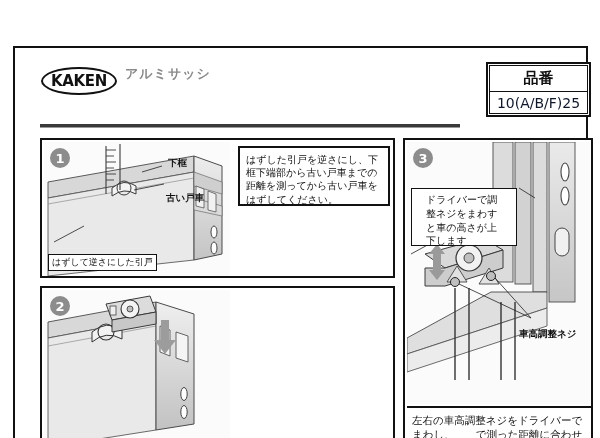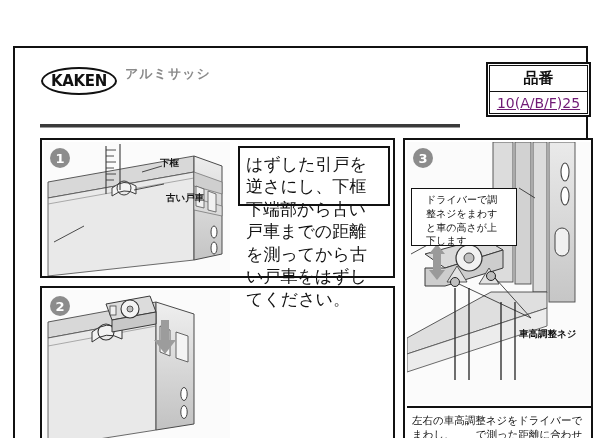--- a/index.html
+++ b/index.html
@@ -99,23 +99,22 @@
     font-size: 15px;
     font-weight: bold;
     color: #111;
   }
   .prod-value {
     flex: 1;
     display: flex;
     align-items: center;
     justify-content: center;
     font-size: 14px;
-    color: #701a75;
+    color: #0f172a;
     font-family: "DejaVu Sans", sans-serif;
-    text-decoration: underline;
   }
 
   
   .panel {
     position: absolute;
     border: 2px solid #111;
     box-sizing: border-box;
     background: #fff;
   }
   #panel1 { left: 25px;  top: 90px;  width: 355px; height: 140px; }
@@ -144,21 +143,21 @@
     justify-content: center;
     z-index: 20;
     font-family: "DejaVu Sans", sans-serif;
   }
 
   .callout {
     position: absolute;
     border: 2px solid #111;
     background: #fff;
     box-sizing: border-box;
-    font-size: 17px;
+    font-size: 10px;
     line-height: 1.32;
     color: #111;
     padding: 5px 6px;
     z-index: 15;
   }
   #callout1 { left: 196px; top: 6px;  width: 152px; height: 60px; }
   #callout2 { left: 196px; top: 10px; width: 152px; height: 42px; }
   #callout3 {
     left: 6px; top: 48px; width: 106px; height: 58px;
     font-size: 10px; line-height: 1.38; padding: 4px 14px;
@@ -258,22 +257,23 @@
           </g>
 
           <line x1="98" y1="30" x2="118" y2="24" stroke="#222" stroke-width="0.8"></line>
           <line x1="90" y1="48" x2="120" y2="42" stroke="#222" stroke-width="0.8"></line>
           <line x1="10" y1="100" x2="40" y2="84" stroke="#222" stroke-width="0.8"></line>
         </svg>
       </div>
 
       <div class="step-badge" style="left:8px; top:8px;">1</div>
 
-      <div class="tag" style="left:118px; top:17px;">下框</div>
+      <div class="tag" style="left:126px; top:17px;">下框</div>
       <div class="tag" style="left:124px; top:52px;">古い戸車</div>
+      <div class="tag-boxed" style="left:6px; top:114px;">はずして逆さにした引戸</div>
 
       <div class="callout" id="callout1">はずした引戸を逆さにし、下框下端部から古い戸車までの距離を測ってから古い戸車をはずしてください。</div>
     </div>
 
     <div class="panel" id="panel2">
       <div class="fig" id="fig2">
         <svg width="186" height="157" viewBox="0 0 186 157">
           <defs>
             <linearGradient id="mtl2" x1="0" y1="0" x2="0" y2="1">
               <stop offset="0%" stop-color="#efefef"></stop>

